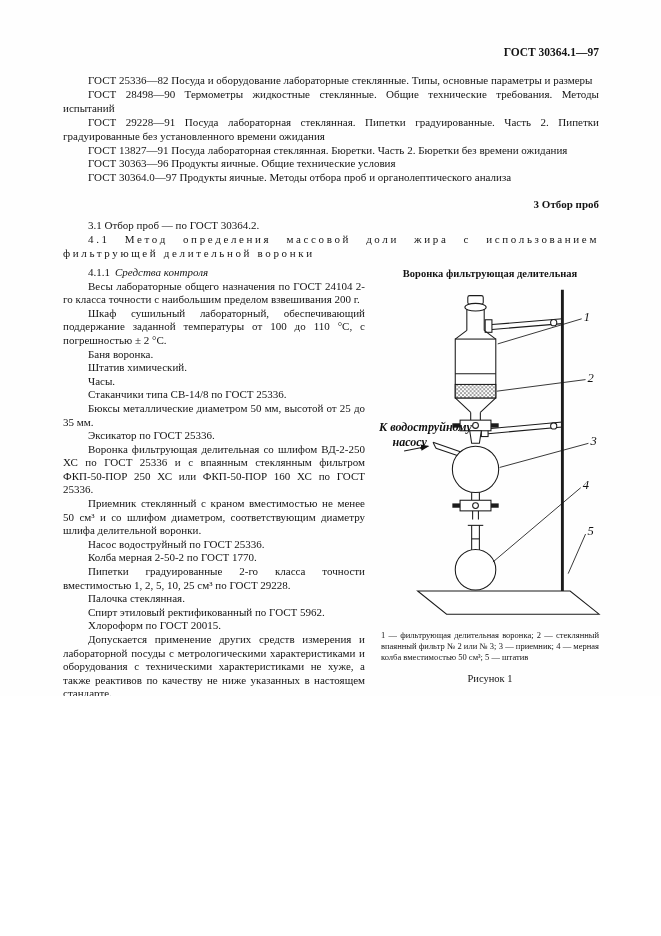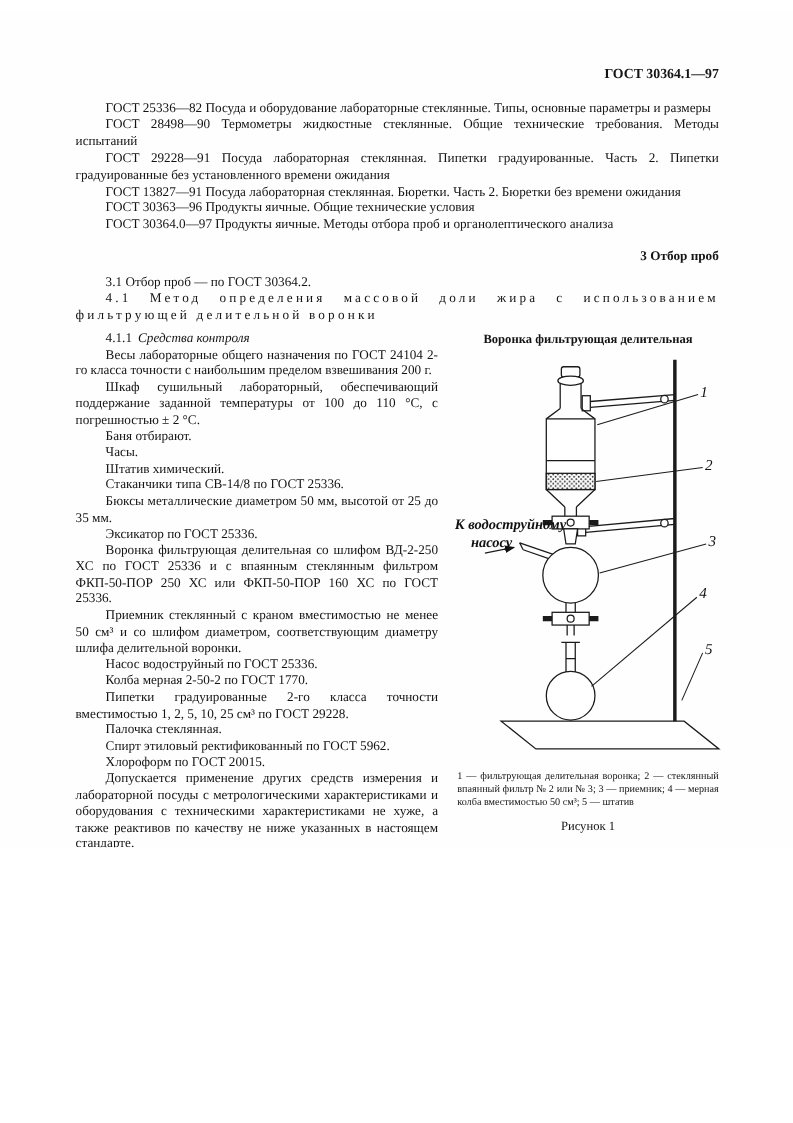--- a/index.html
+++ b/index.html
@@ -1,21 +1,21 @@
 <!DOCTYPE html>
 <html lang="ru"><head>
 <meta charset="utf-8">
 <style>
   * { box-sizing: border-box; }
   html, body { margin: 0; padding: 0; }
   body { background: #ffffff; }
   .page {
     position: relative;
     width: 661px; height: 696px;
-    margin: 10px auto;
+    margin: 0 auto;
     background: #fefefe;
     color: #141414;
     font-family: "Liberation Serif", serif;
     overflow: hidden;
   }
   .content { position: absolute; left: 63px; right: 62px; top: 46px; }
   .doc-number {
     text-align: right; font-weight: bold; font-size: 11.5px;
     margin-bottom: 16px;
   }
@@ -71,23 +71,23 @@
     <p class="body">3.1 Отбор проб — по ГОСТ 30364.2.</p>
 
     <p class="body spaced">4.1 Метод определения массовой доли жира с использованием фильтрующей делительной воронки</p>
 
     <div class="cols">
 
       <div class="col-left">
         <p class="body"><span>4.1.1</span><span class="it">Средства контроля</span></p>
         <p class="body">Весы лабораторные общего назначения по ГОСТ 24104 2-го класса точности с наибольшим пределом взвешивания 200 г.</p>
         <p class="body">Шкаф сушильный лабораторный, обеспечивающий поддержание заданной температуры от 100 до 110 °С, с погрешностью ± 2 °С.</p>
-        <p class="body">Баня отбирают.</p>
+        <p class="body">Баня воронка.</p>
+        <p class="body">Штатив химический.</p>
         <p class="body">Часы.</p>
-        <p class="body">Штатив химический.</p>
         <p class="body">Стаканчики типа СВ-14/8 по ГОСТ 25336.</p>
         <p class="body">Бюксы металлические диаметром 50 мм, высотой от 25 до 35 мм.</p>
         <p class="body">Эксикатор по ГОСТ 25336.</p>
         <p class="body">Воронка фильтрующая делительная со шлифом ВД-2-250 ХС по ГОСТ 25336 и с впаянным стеклянным фильтром ФКП-50-ПОР 250 ХС или ФКП-50-ПОР 160 ХС по ГОСТ 25336.</p>
         <p class="body">Приемник стеклянный с краном вместимостью не менее 50 см³ и со шлифом диаметром, соответствующим диаметру шлифа делительной воронки.</p>
         <p class="body">Насос водоструйный по ГОСТ 25336.</p>
         <p class="body">Колба мерная 2-50-2 по ГОСТ 1770.</p>
         <p class="body">Пипетки градуированные 2-го класса точности вместимостью 1, 2, 5, 10, 25 см³ по ГОСТ 29228.</p>
         <p class="body">Палочка стеклянная.</p>
         <p class="body">Спирт этиловый ректификованный по ГОСТ 5962.</p>

